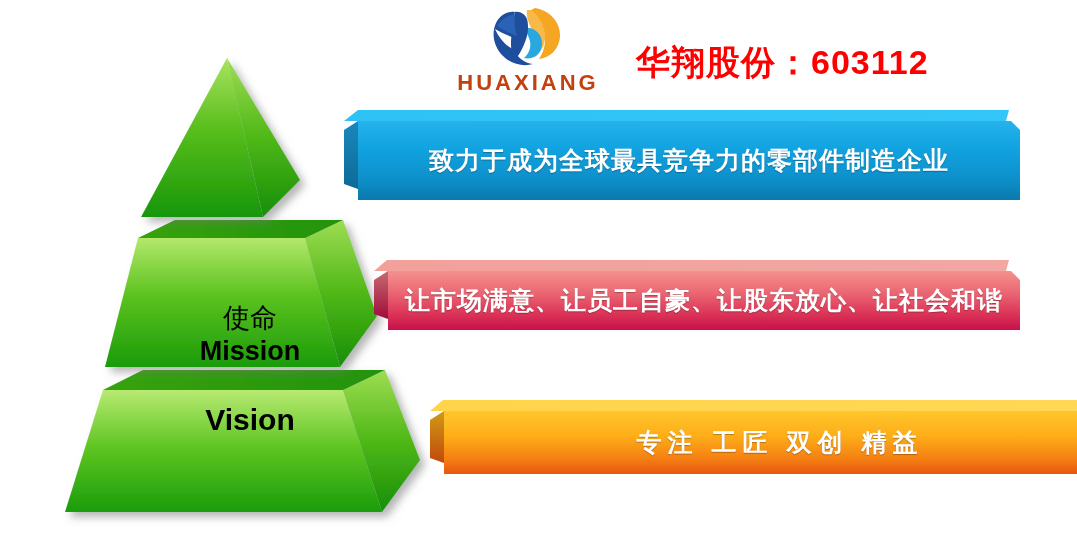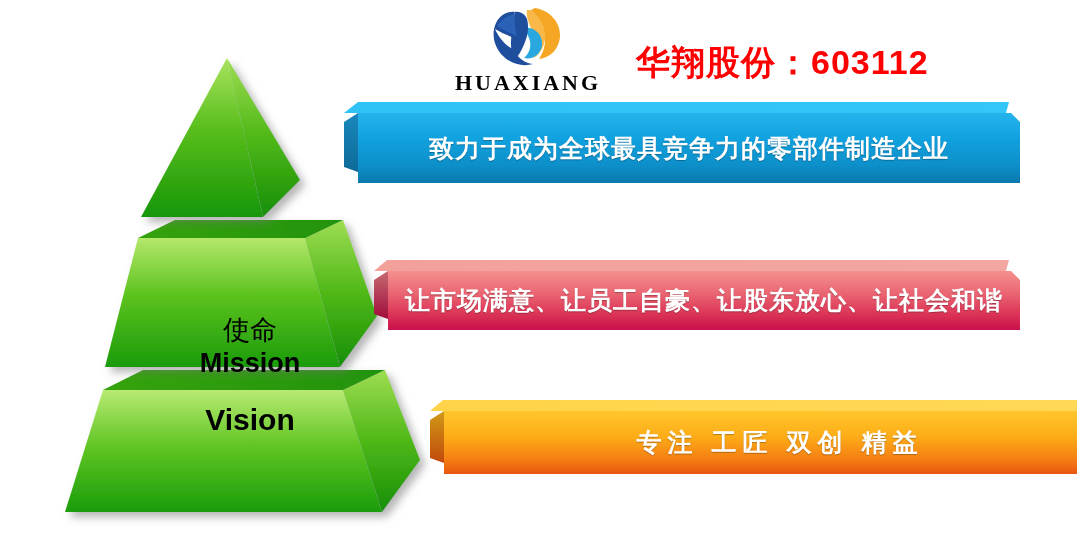--- a/index.html
+++ b/index.html
@@ -35,22 +35,22 @@
   }
   #logo-wordmark {
     position: absolute;
     left: 0px;
     top: 66px;
     width: 170px;
     text-align: center;
     font-size: 22px;
     font-weight: bold;
     letter-spacing: 3px;
-    color: #000000;
-    font-family: Liberation Serif, serif;
+    color: #c2410c;
+    font-family: Liberation Sans, sans-serif;
     line-height: 26px;
   }
 
   #stock-title {
     position: absolute;
     left: 636px;
     top: 40px;
     font-size: 34px;
     font-weight: bold;
     color: #FF0000;
@@ -75,21 +75,21 @@
     z-index: 6;
   }
   .tier-label .cn { display: block; font-weight: normal; }
   .tier-label .en { display: block; font-weight: bold; }
 
   #label-vision { left: 130px; top: 118px; width: 130px; }
   #label-vision .cn { font-size: 21px; }
   #label-vision .en { font-size: 21px; }
 
   #label-mission { left: 105px; top: 250px; width: 180px; }
-  #label-mission .cn { font-size: 27px; margin-top: 12px; }
+  #label-mission .cn { font-size: 27px; }
   #label-mission .en { font-size: 27px; }
 
   #label-values { left: 95px; top: 350px; width: 200px; }
   #label-values .cn { font-size: 30px; }
   #label-values .en { font-size: 30px; }
 
   
   .banner {
     position: absolute;
   }
@@ -120,21 +120,21 @@
   .banner .txt {
     font-size: 25px;
     font-weight: bold;
     color: #ffffff;
     letter-spacing: 1px;
     white-space: nowrap;
     text-shadow: 0 1px 1px rgba(0,0,0,0.28);
   }
 
   
-  #banner-vision { left: 344px; top: 102px; width: 676px; height: 81px; }
+  #banner-vision { left: 344px; top: 110px; width: 676px; height: 90px; }
   #banner-vision .face {
     background: linear-gradient(to bottom, #25b3ec 0%, #11a2e0 35%, #0d8fc9 75%, #0b79ad 100%);
     clip-path: polygon(0 0, calc(100% - 9px) 0, 100% 9px, 100% 100%, 0 100%);
   }
   #banner-vision .side {
     background: linear-gradient(to bottom, #1a87bd 0%, #0d6a97 100%);
     clip-path: polygon(0 9px, 100% 0, 100% 100%, 0 calc(100% - 5px));
   }
   #banner-vision .top {
     background: linear-gradient(to right, #2fc2f5 0%, #33c6f7 100%);

